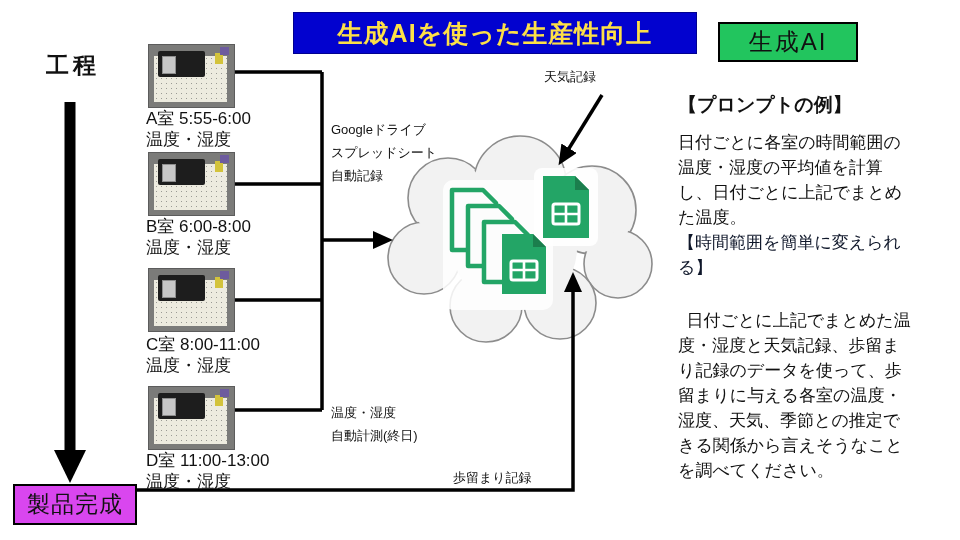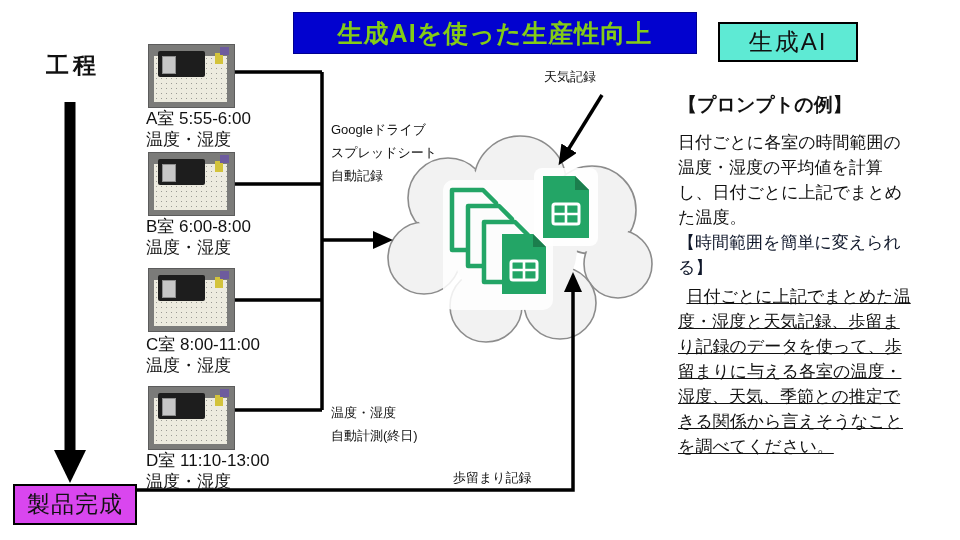--- a/index.html
+++ b/index.html
@@ -6,25 +6,25 @@
   .stage{
     position:relative;width:960px;height:540px;background:#ffffff;
     font-family:"Liberation Sans","DejaVu Sans",sans-serif;color:#111;
     overflow:hidden;margin:0 auto;
   }
   svg.wires{position:absolute;left:0;top:0;width:960px;height:540px;z-index:1;}
   .abs{position:absolute;z-index:2;}
 
   .banner{
     left:293px;top:12px;width:402px;height:40px;background:#0202cf;
-    border:1px solid #000090;color:#84cc16;font-size:25px;font-weight:bold;
+    border:1px solid #000090;color:#fde047;font-size:25px;font-weight:bold;
     display:flex;align-items:center;justify-content:center;letter-spacing:1px;
   }
   .genai-box{
-    left:718px;top:22px;width:136px;height:36px;background:#5eead4;
+    left:718px;top:22px;width:136px;height:36px;background:#22c55e;
     border:2px solid #000;font-size:24px;display:flex;align-items:center;
     justify-content:center;letter-spacing:2px;
   }
   .kotei{left:46px;top:50px;font-size:23px;font-weight:700;letter-spacing:4px;}
   .done-box{
     left:13px;top:484px;width:120px;height:37px;background:#d946ef;
     border:2px solid #000;font-size:23px;display:flex;align-items:center;
     justify-content:center;letter-spacing:1px;
   }
 
@@ -44,21 +44,21 @@
   .note{font-size:13px;line-height:23px;white-space:pre-line;}
   .n-gdrive{left:331px;top:118px;}
   .n-measure{left:331px;top:401px;}
   .n-weather{left:544px;top:65px;}
   .n-yield{left:453px;top:466px;}
 
   .panel{left:678px;top:84px;width:236px;}
   .panel .ph{font-size:19px;font-weight:bold;margin:8px 0 12px 0;}
   .panel p{margin:0;font-size:17px;line-height:25px;word-break:break-all;}
   .panel .pr{color:#0f172a;}
-  .panel .gap{margin-top:4px;text-decoration:underline;}
+  .panel .gap{margin-top:28px;}
 </style>
 </head>
 <body>
 
 <div class="stage">
 
   <svg class="wires" viewBox="0 0 960 540">
     <defs>
       <marker id="ah" markerUnits="userSpaceOnUse" markerWidth="22" markerHeight="20" refX="2" refY="9" orient="auto">
         <path d="M0,0 L20,9 L0,18 Z" fill="#000"></path>
@@ -165,21 +165,21 @@
   </div>
 
   <div class="abs device" style="left:148px;top:386px;">
     <div class="bboard"></div>
     <div class="mcu"></div>
     <div class="shield"></div>
     <div class="comp y"></div>
     <div class="comp p"></div>
   </div>
   <div class="abs dev-label" style="top:450px;">
-    <div>D室 11:10-13:00</div>
+    <div>D室 11:00-13:00</div>
     <div>温度・湿度</div>
   </div>
 
   <div class="abs note n-gdrive">Googleドライブ
 スプレッドシート
 自動記録</div>
   <div class="abs note n-measure">温度・湿度
 自動計測(終日)</div>
   <div class="abs note n-weather">天気記録</div>
   <div class="abs note n-yield">歩留まり記録</div>

